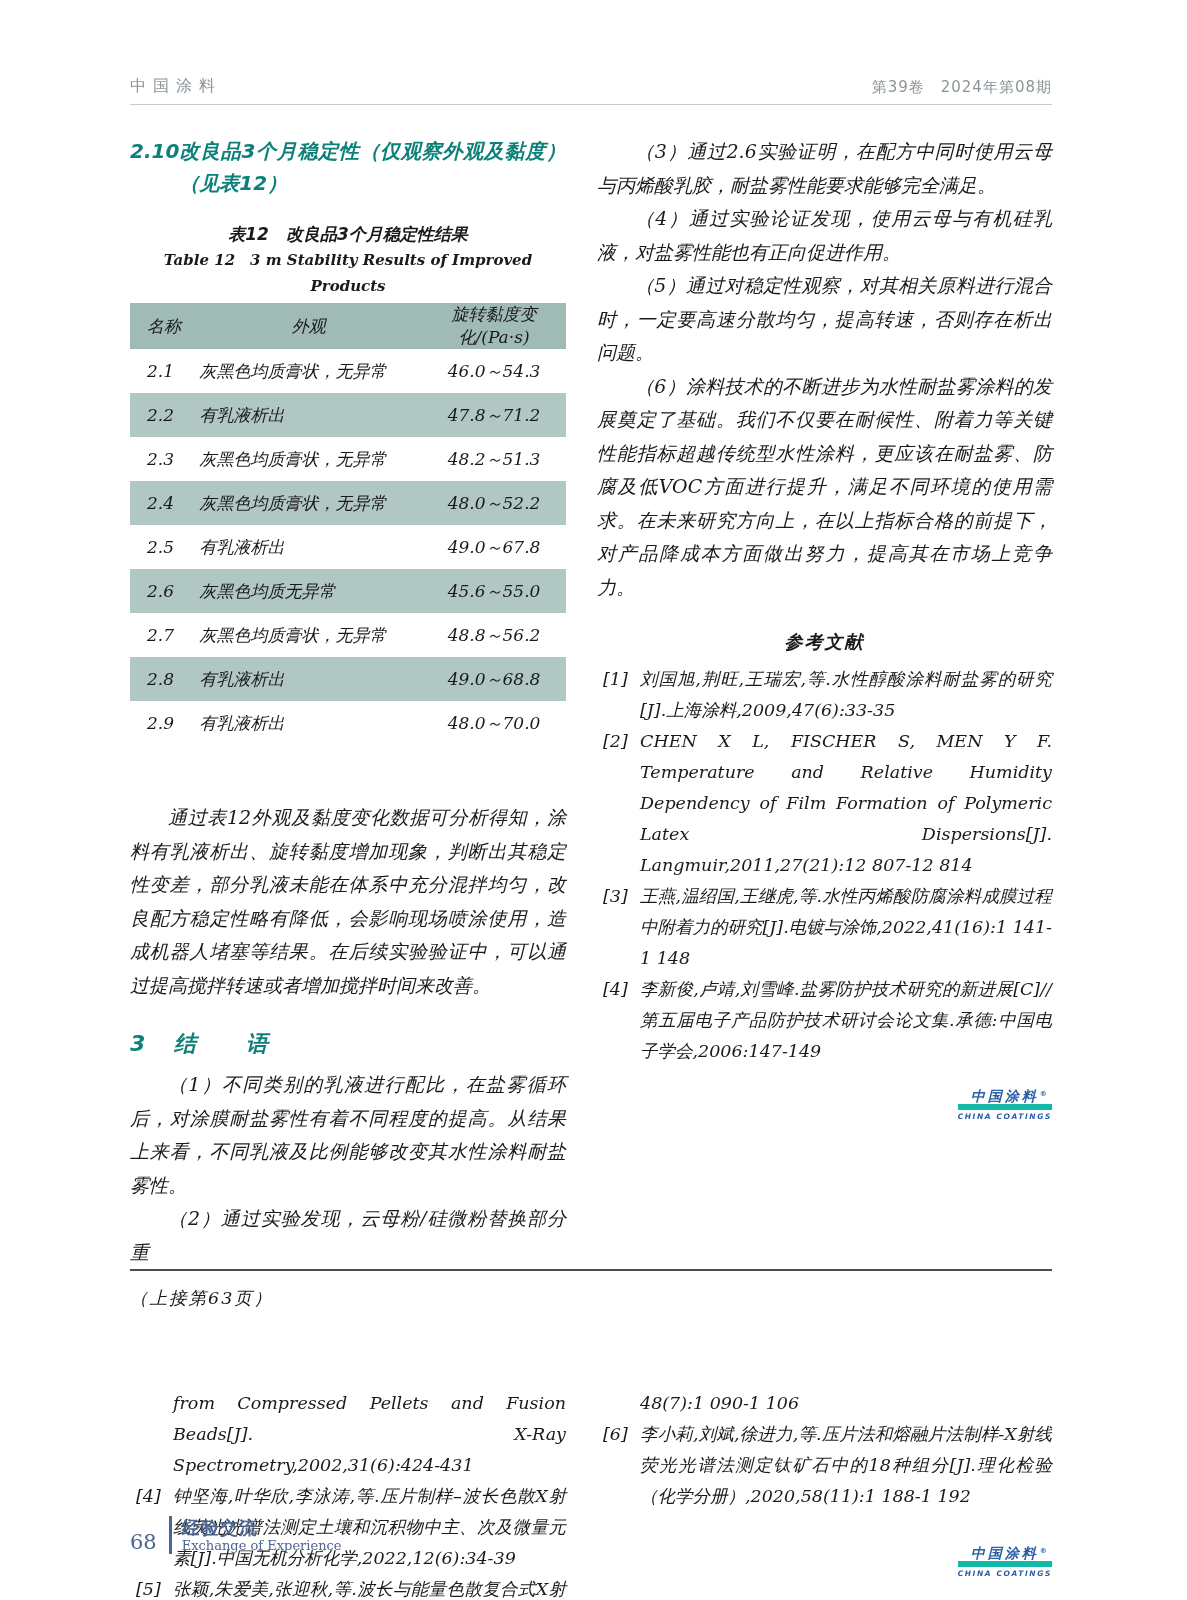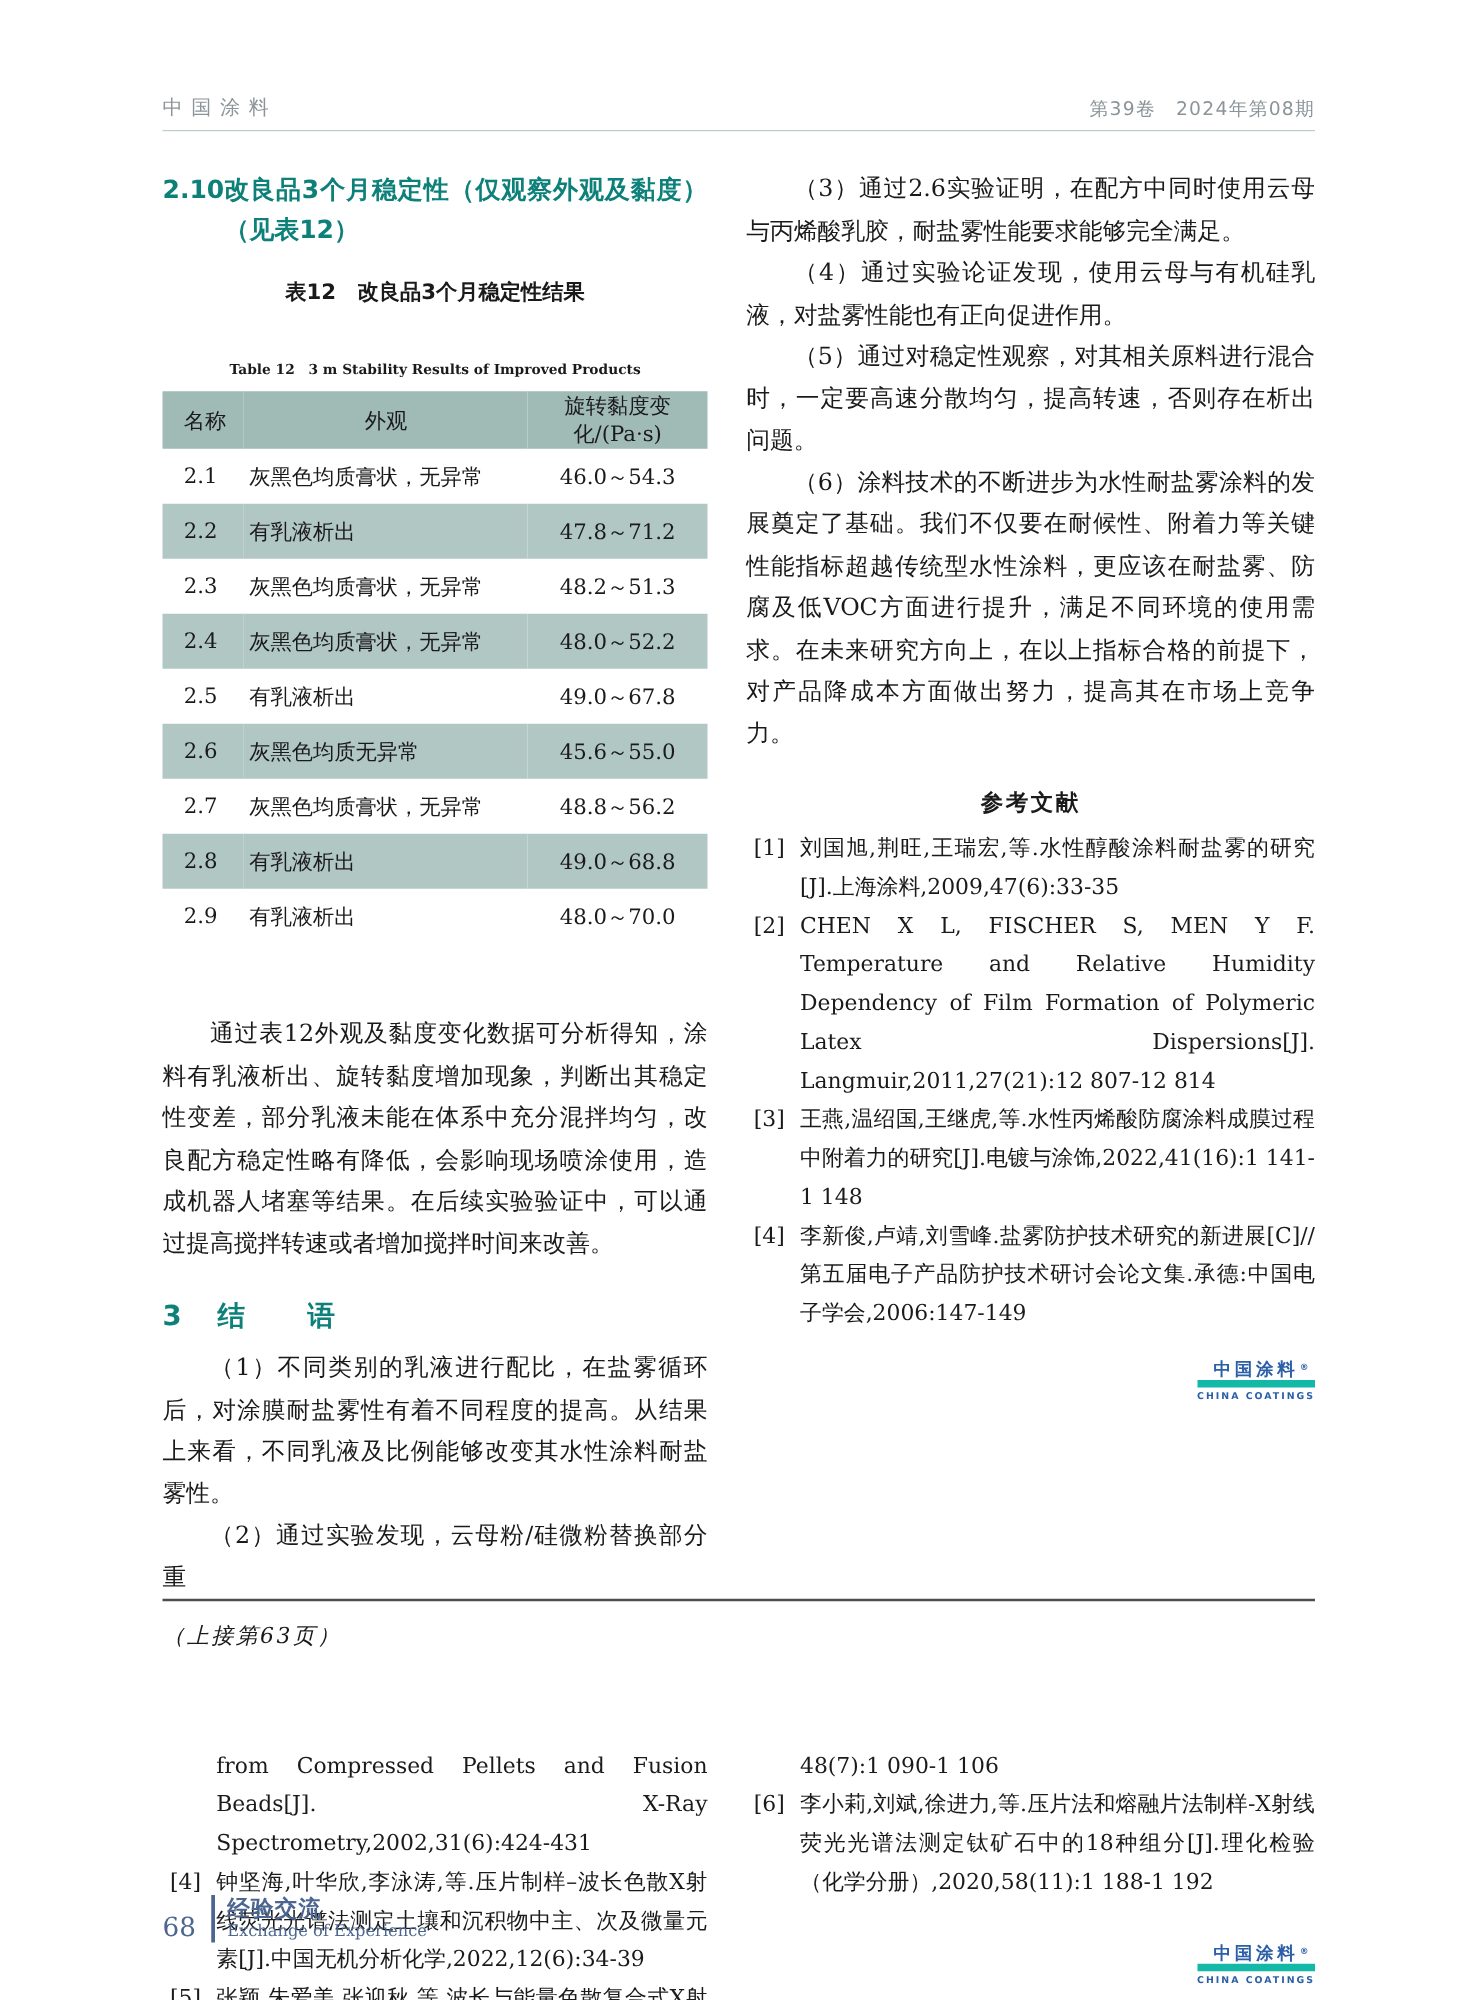--- a/index.html
+++ b/index.html
@@ -14,21 +14,21 @@
 
   
   .page-header {
     display:flex; justify-content:space-between; align-items:flex-end;
     border-bottom:1px solid #c3cccd; padding-bottom:7px;
   }
   .journal-name { font-family:"DejaVu Sans","Liberation Sans",sans-serif; font-size:16px; letter-spacing:7px; color:#8b9498; }
   .issue-info  { font-family:"DejaVu Sans","Liberation Sans",sans-serif; font-size:15px; letter-spacing:1px; color:#8b9498; }
 
   
-  .columns { display:flex; gap:31px; margin-top:30px; }
+  .columns { display:flex; gap:31px; margin-top:30px;font-style:italic; }
   .columns.top { min-height:943px; }
   .col { flex:1 1 0; }
   .col.left  { max-width:436px; }
   .col.right { max-width:456px; }
 
   
   .sec-heading {
     display:flex; align-items:flex-start;
     font-family:"DejaVu Sans","Liberation Sans",sans-serif;
     font-weight:bold; color:#0e807a;
@@ -36,21 +36,21 @@
   }
   .sec-heading .sec-num { flex:0 0 48px; }
   .sec-heading .sec-title { flex:1 1 auto; text-align:justify; }
   .sec-heading.big { font-size:22px; margin-top:26px; margin-bottom:8px; }
   .sec-heading.big .sec-num { flex:0 0 44px; }
   .sec-heading.big .sec-title { letter-spacing:14px; }
 
   
   .table-caption { margin-top:22px; text-align:center; }
   .cap-zh { font-family:"DejaVu Sans","Liberation Sans",sans-serif; font-weight:bold; font-size:17px; line-height:26px; }
-  .cap-en { font-family:"DejaVu Serif","Liberation Serif",serif; font-weight:bold; font-size:11px; line-height:26px;margin-top:36px; }
+  .cap-en { font-family:"DejaVu Serif","Liberation Serif",serif; font-weight:bold; font-size:15px; line-height:26px; }
 
   
   table.data-table { width:100%; border-collapse:collapse; margin-top:4px; font-size:17px; }
   table.data-table th, table.data-table td { height:44px; font-weight:normal; vertical-align:middle; }
   table.data-table thead tr { background:#a0bab6; }
   table.data-table tbody tr:nth-child(even) { background:#b1c7c3; }
   table.data-table th:nth-child(1), table.data-table td:nth-child(1) { width:15%; text-align:left; padding-left:17px; }
   table.data-table th:nth-child(2) { text-align:center; }
   table.data-table td:nth-child(2) { text-align:left; padding-left:4px; width:52%; }
   table.data-table th:nth-child(3), table.data-table td:nth-child(3) { width:33%; text-align:center; }

